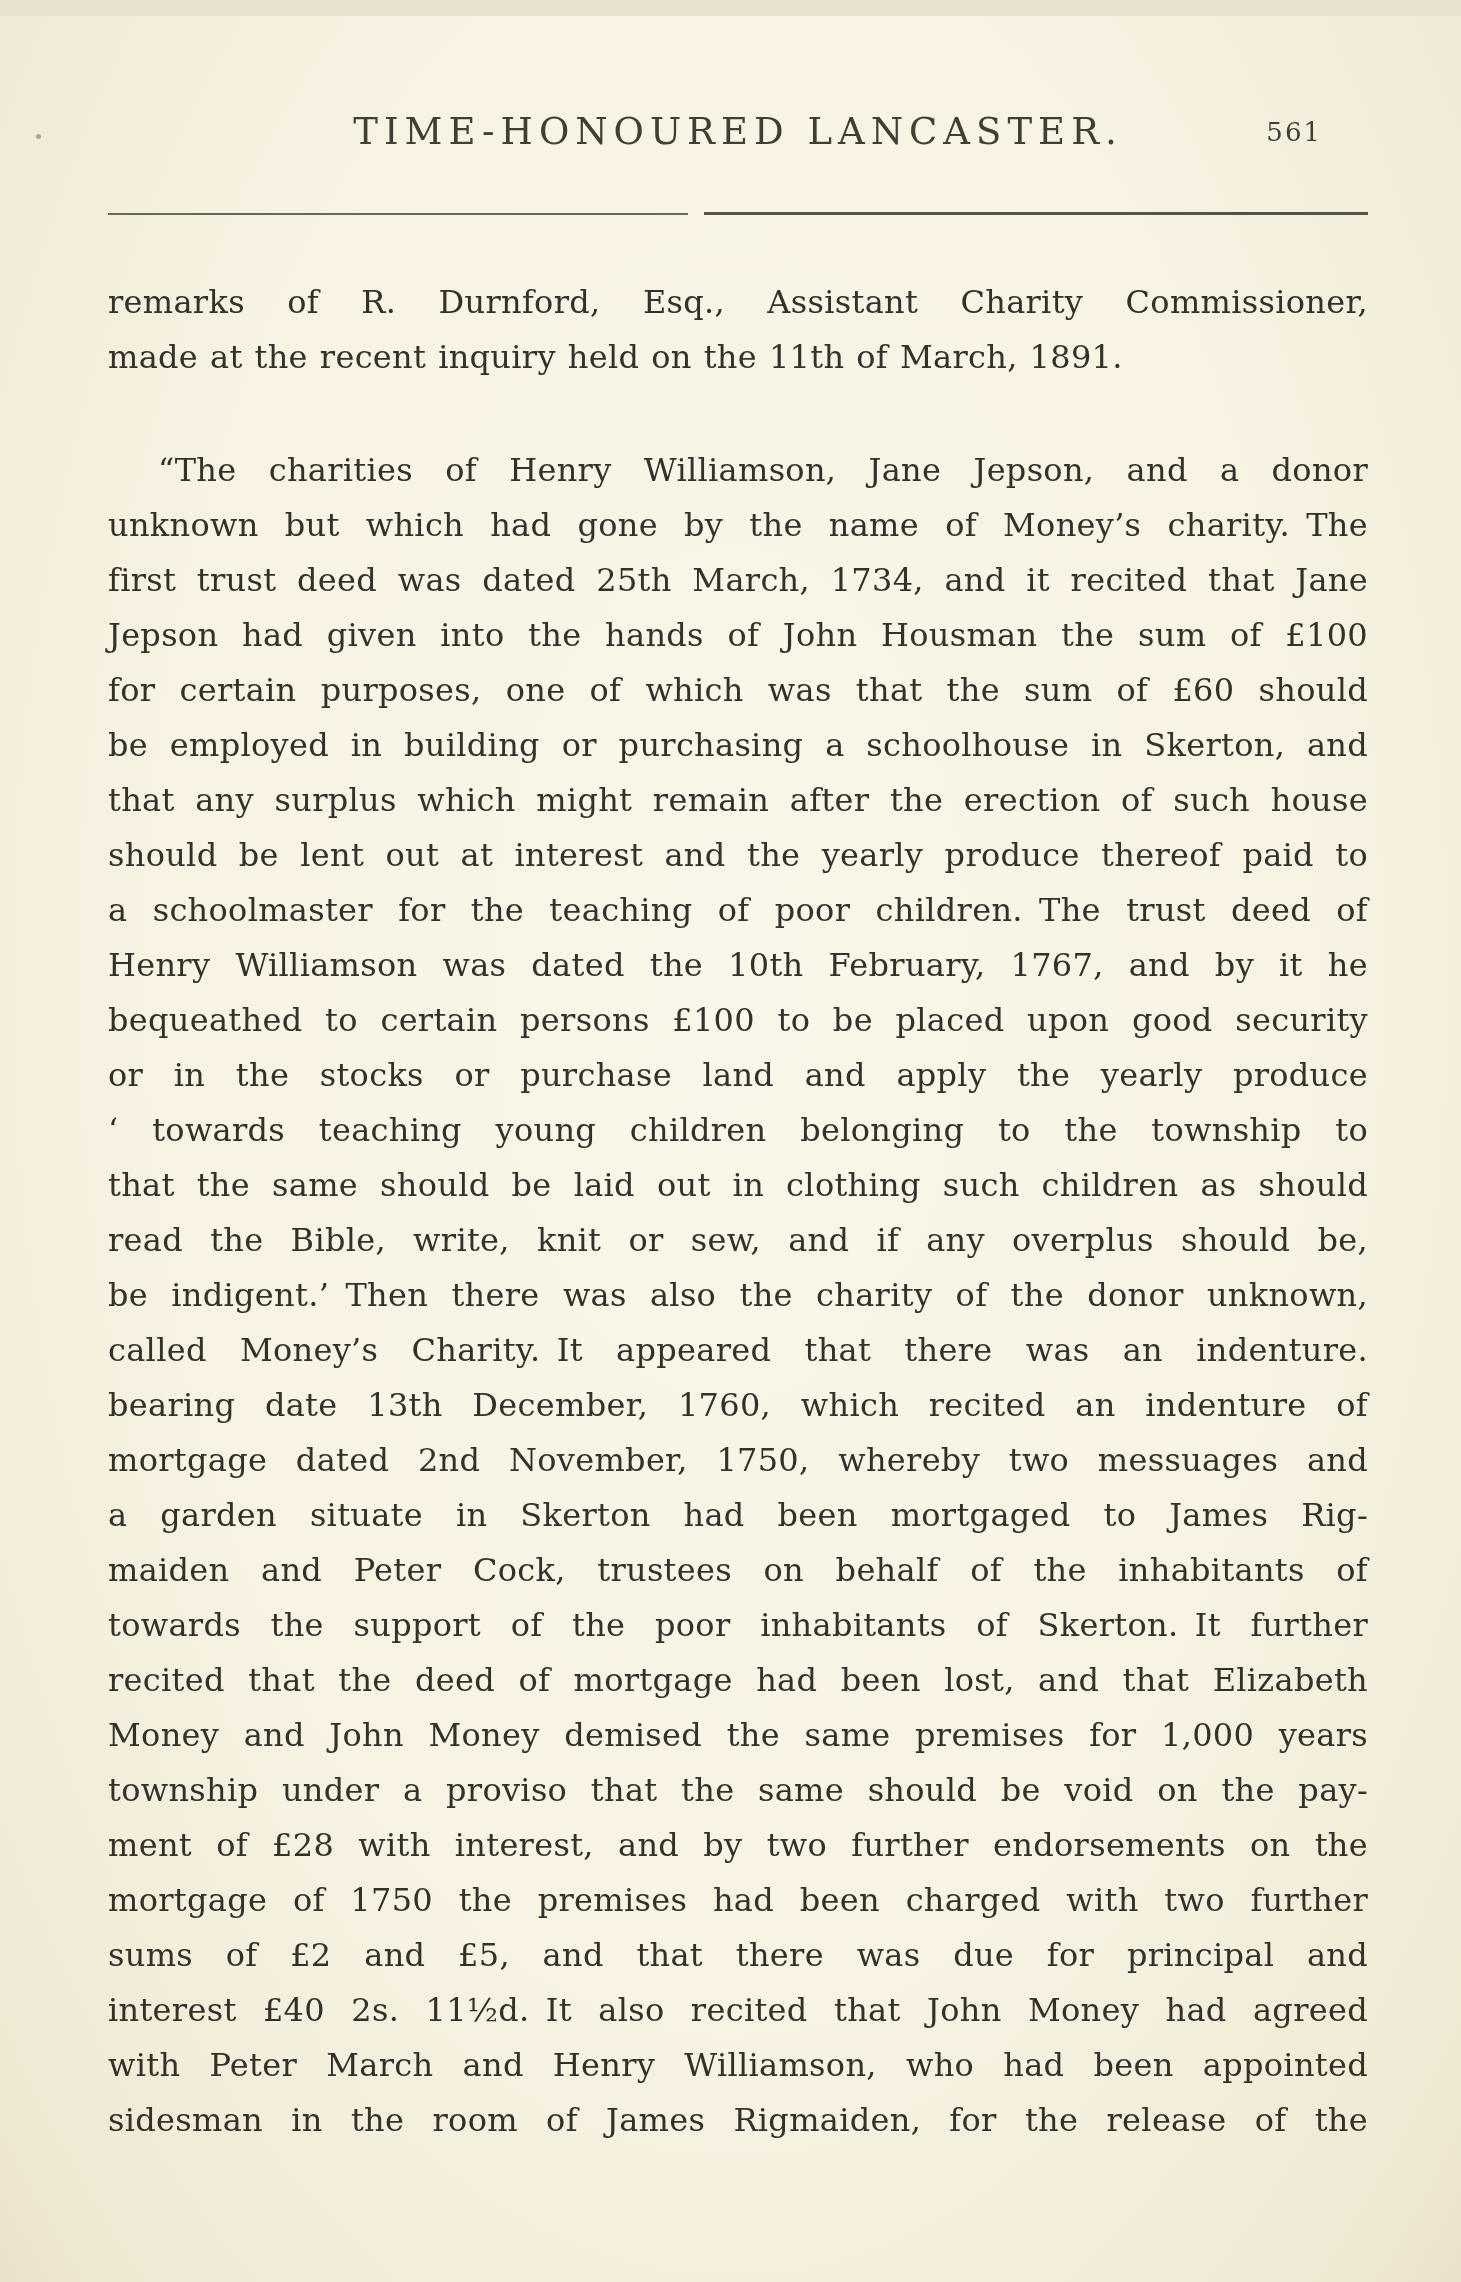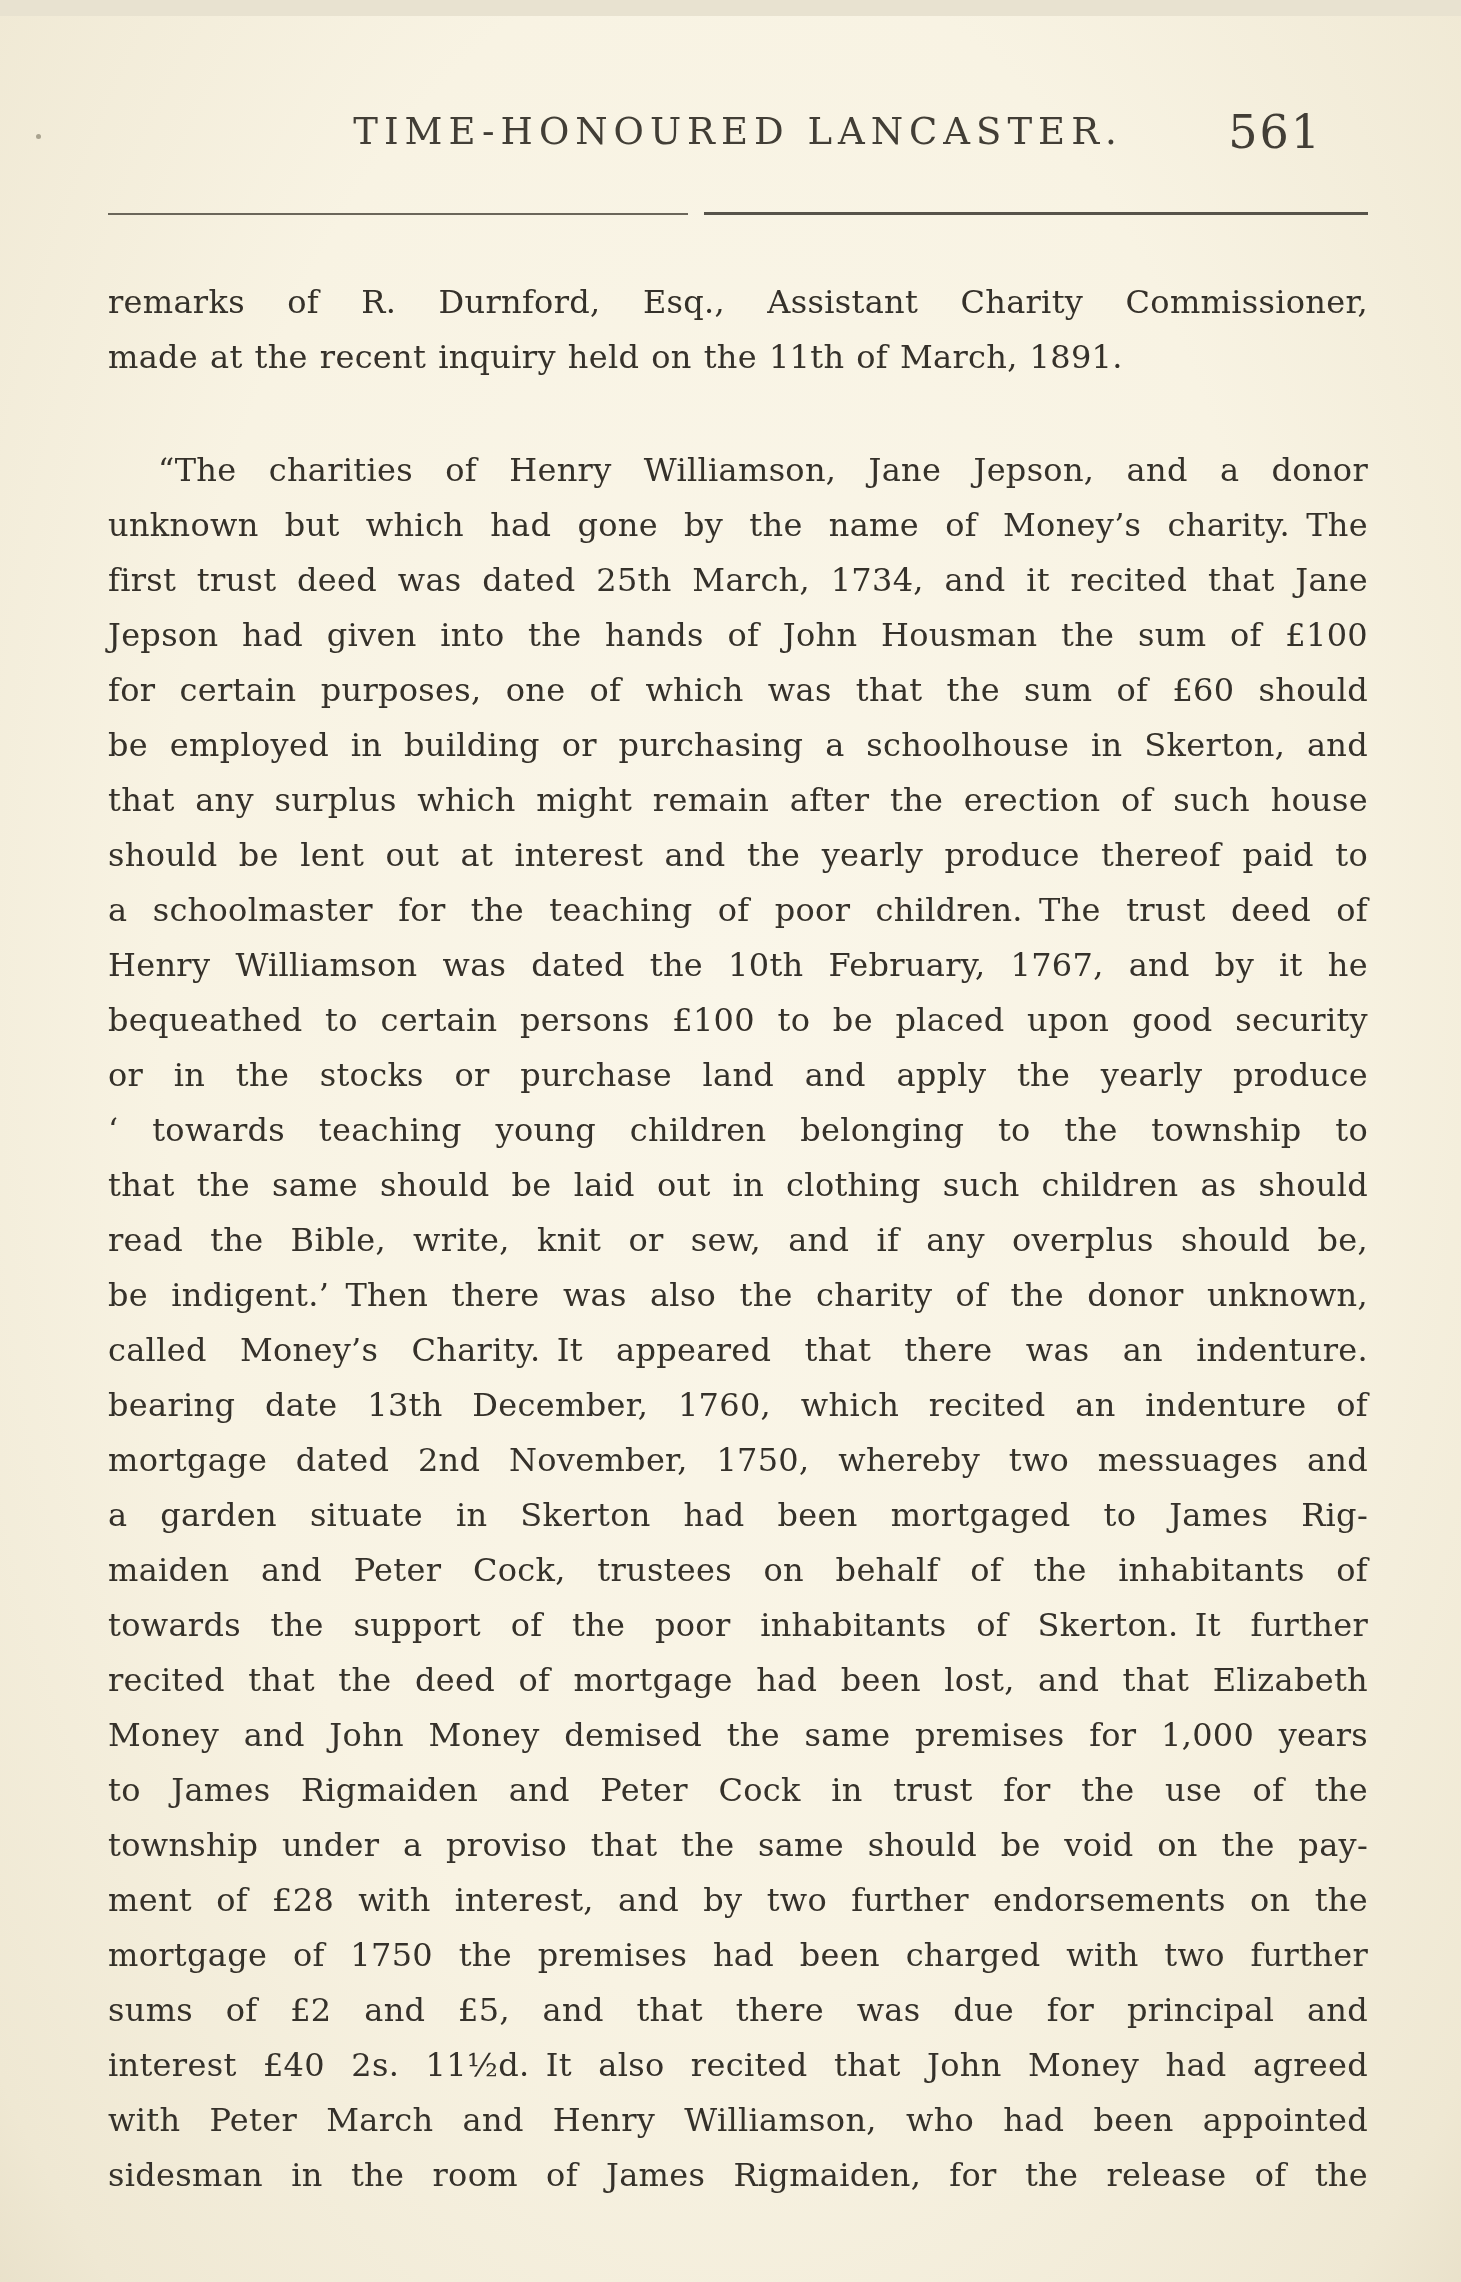--- a/index.html
+++ b/index.html
@@ -29,21 +29,21 @@
     text-align: center;
     font-size: 37px;
     line-height: 52px;
     letter-spacing: 6px;
     color: #423e36;
   }
   .page-number {
     position: absolute;
     top: 0;
     right: 46px;
-    font-size: 46px;
+    font-size: 26px;
     line-height: 52px;
     letter-spacing: 2px;
     color: #423e36;
   }
   .rule {
     display: flex;
     align-items: center;
     margin-top: 54px;
     gap: 16px;
   }
@@ -139,21 +139,20 @@
         <div class="line">read the Bible, write, knit or sew, and if any overplus should be,</div>
         <div class="line">be indigent.’ Then there was also the charity of the donor unknown,</div>
         <div class="line">called Money’s Charity. It appeared that there was an indenture.</div>
         <div class="line">bearing date 13th December, 1760, which recited an indenture of</div>
         <div class="line">mortgage dated 2nd November, 1750, whereby two messuages and</div>
         <div class="line">a garden situate in Skerton had been mortgaged to James Rig-</div>
         <div class="line">maiden and Peter Cock, trustees on behalf of the inhabitants of</div>
         <div class="line">towards the support of the poor inhabitants of Skerton. It further</div>
         <div class="line">recited that the deed of mortgage had been lost, and that Elizabeth</div>
         <div class="line">Money and John Money demised the same premises for 1,000 years</div>
-        <div class="line">to James Rigmaiden and Peter Cock in trust for the use of the</div>
         <div class="line">township under a proviso that the same should be void on the pay-</div>
         <div class="line">ment of £28 with interest, and by two further endorsements on the</div>
         <div class="line">mortgage of 1750 the premises had been charged with two further</div>
         <div class="line">sums of £2 and £5, and that there was due for principal and</div>
         <div class="line">interest £40 2s. 11½d. It also recited that John Money had agreed</div>
         <div class="line">with Peter March and Henry Williamson, who had been appointed</div>
         <div class="line">sidesman in the room of James Rigmaiden, for the release of the</div>
       </div>
     </main>
 

